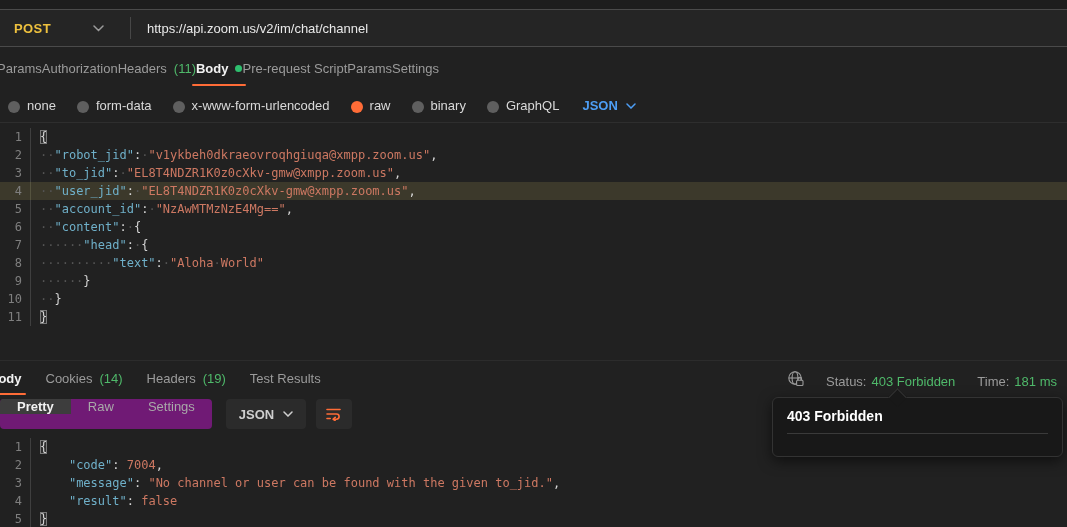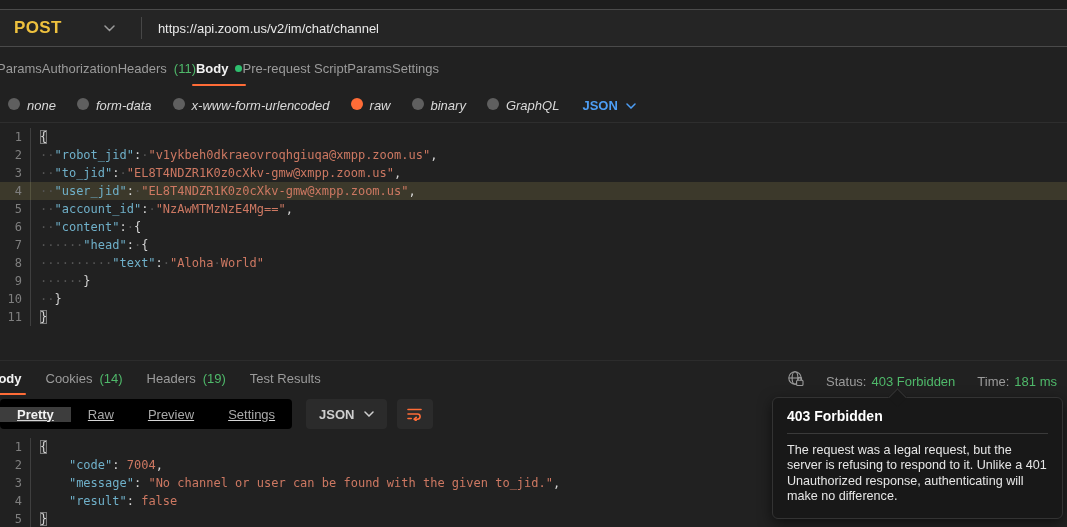--- a/index.html
+++ b/index.html
@@ -5,35 +5,35 @@
   * { margin:0; padding:0; box-sizing:border-box; }
   html,body { background:#141414; }
   .app {
     position:relative; width:1067px; height:527px; overflow:hidden;
     background:#212121; font-family:"Liberation Sans", sans-serif;
     color:#d6d6d6; font-size:13px;
   }
   
   .top-strip { height:10px; background:#1d1d1d; border-bottom:1px solid #4a4a4a; }
   .url-row { height:37px; display:flex; align-items:center; background:#252525; border-bottom:1px solid #4a4a4a; }
-  .method { color:#eec13e; font-weight:bold; font-size:17px; letter-spacing:.4px; padding:0 0 0 14px; }
+  .method { color:#eec13e; font-weight:bold; font-size:13px; letter-spacing:.4px; padding:0 0 0 14px; }
   .method-chevron { margin:0 26px 0 42px; display:flex; align-items:center; }
   .vdivider { width:1px; height:22px; background:#474747; margin-right:16px; }
   .url-text { color:#e9e9e9; font-size:13px; }
   
   .req-tabs { height:42px; display:flex; align-items:center; padding-left:0; position:relative; }
   .tab { position:relative; height:100%; display:flex; align-items:center; gap:7px; color:#9b9b9b; cursor:pointer; }
   .tab:first-child { margin-left:-3px; }
   .tab .count { color:#4fb96a; }
   .tab.active { color:#f2f2f2; font-weight:bold; }
   .tab.active::after { content:""; position:absolute; left:-4px; right:-4px; bottom:3px; height:2px; background:#ff6c37; border-radius:1px; }
   .tab .dot { width:7px; height:7px; border-radius:50%; background:#2ebf6e; }
   
   .bodytype-row { height:33px; display:flex; align-items:center; gap:21px; padding-left:8px; }
-  .radio-opt { display:flex; align-items:flex-start; gap:7px; color:#d9d9d9; cursor:pointer;font-style:italic; }
+  .radio-opt { display:flex; align-items:flex-end; gap:7px; color:#d9d9d9; cursor:pointer; }
   .radio-circle { width:12px; height:12px; border-radius:50%; background:#5f5f5f; }
   .radio-opt.selected .radio-circle { background:#ff6c37; }
   .lang-select { display:flex; align-items:center; gap:8px; color:#4d9ef5; font-weight:bold; margin-left:2px; cursor:pointer; }
   
   .editor { font-family:"DejaVu Sans Mono", monospace; font-size:12px; }
   .editor-request { height:238px; border-top:1px solid #2e2e2e; padding-top:5px; }
   .line { display:flex; height:18px; line-height:18px; white-space:pre; }
   .line .gutter { width:30px; flex:none; text-align:right; color:#7f7f7f; padding-right:8px; }
   .gutter-sep { width:1px; flex:none; background:#3f3f3f; margin-right:9px; }
   .line.hl { background:#3c392b; }
@@ -47,21 +47,21 @@
   
   .resp-header { height:36px; display:flex; align-items:center; border-top:1px solid #2c2c2c; }
   .resp-tabs { display:flex; align-items:center; gap:24px; height:100%; }
   .resp-tabs .tab:first-child { margin-left:-11px; }
   .resp-tabs .tab.active::after { bottom:1px; }
   .resp-status { margin-left:auto; display:flex; align-items:center; gap:8px; padding-right:10px; color:#9b9b9b; }
   .resp-status .grp { display:flex; gap:5px; margin-left:14px;margin-top:6px; }
   .status-green { color:#4fb96a; }
   
   .resp-toolbar { height:36px; display:flex; align-items:center; gap:14px; }
-  .view-group { display:flex; align-items:center; background:#000000; border-radius:4px; overflow:hidden; height:30px;text-decoration:underline; }
+  .view-group { display:flex; align-items:flex-start; background:#701a75; border-radius:4px; overflow:hidden; height:30px; }
   .view-tab { display:flex; align-items:center; padding:0 17px; color:#a9a9a9; cursor:pointer; }
   .view-tab.active { background:#3d3d3d; color:#f2f2f2; font-weight:bold; }
   .pill { height:30px; display:flex; align-items:center; gap:9px; background:#2b2b2b; border-radius:4px; padding:0 13px; color:#cfcfcf; font-weight:bold; cursor:pointer; }
   .pill.icon-only { padding:0 10px; }
   
   .editor-response { padding-top:6px; }
   
   .tooltip {
     position:absolute; left:772px; top:397px; width:291px; z-index:20;
     background:#181818; border:1px solid #333; border-radius:6px;
@@ -208,21 +208,20 @@
         <span>Time:</span>
         <span class="status-green">181 ms</span>
       </span>
     </div>
   </div>
 
   <div class="resp-toolbar">
     <div class="view-group">
         <div class="view-tab active">Pretty</div>
         <div class="view-tab">Raw</div>
-        <div class="view-tab">Preview</div>
         <div class="view-tab">Settings</div>
       </div>
     <div class="pill">
       <span>JSON</span>
       <span>
         <svg width="10" height="6" viewBox="0 0 10 6">
             <path d="M1 1 L5 5 L9 1" stroke="#cfcfcf" stroke-width="1.5" fill="none" stroke-linecap="round"></path>
           </svg>
       </span>
     </div>
@@ -242,16 +241,15 @@
       <div class="line"><span class="gutter">1</span><span class="gutter-sep"></span><span class="code"><span class="tok-punct brace-box">{</span></span></div>
       <div class="line"><span class="gutter">2</span><span class="gutter-sep"></span><span class="code"><span class="tok-ws">    </span><span class="tok-key">"code"</span><span class="tok-punct">:</span><span class="tok-ws"> </span><span class="tok-lit">7004</span><span class="tok-punct">,</span></span></div>
       <div class="line"><span class="gutter">3</span><span class="gutter-sep"></span><span class="code"><span class="tok-ws">    </span><span class="tok-key">"message"</span><span class="tok-punct">:</span><span class="tok-ws"> </span><span class="tok-str">"No channel or user can be found with the given to_jid."</span><span class="tok-punct">,</span></span></div>
       <div class="line"><span class="gutter">4</span><span class="gutter-sep"></span><span class="code"><span class="tok-ws">    </span><span class="tok-key">"result"</span><span class="tok-punct">:</span><span class="tok-ws"> </span><span class="tok-lit">false</span></span></div>
       <div class="line"><span class="gutter">5</span><span class="gutter-sep"></span><span class="code"><span class="tok-punct brace-box">}</span></span></div>
     </div>
 
   <div class="tooltip">
     <div class="tooltip-title">403 Forbidden</div>
     <div class="tooltip-divider"></div>
-    <div class="tooltip-body">The request was a legal request, but the server is refusing to respond to it. Unlike a 401 Unauthorized response, authenticating will make no difference.</div>
   </div>
 
 </div>
 
 </body></html>

